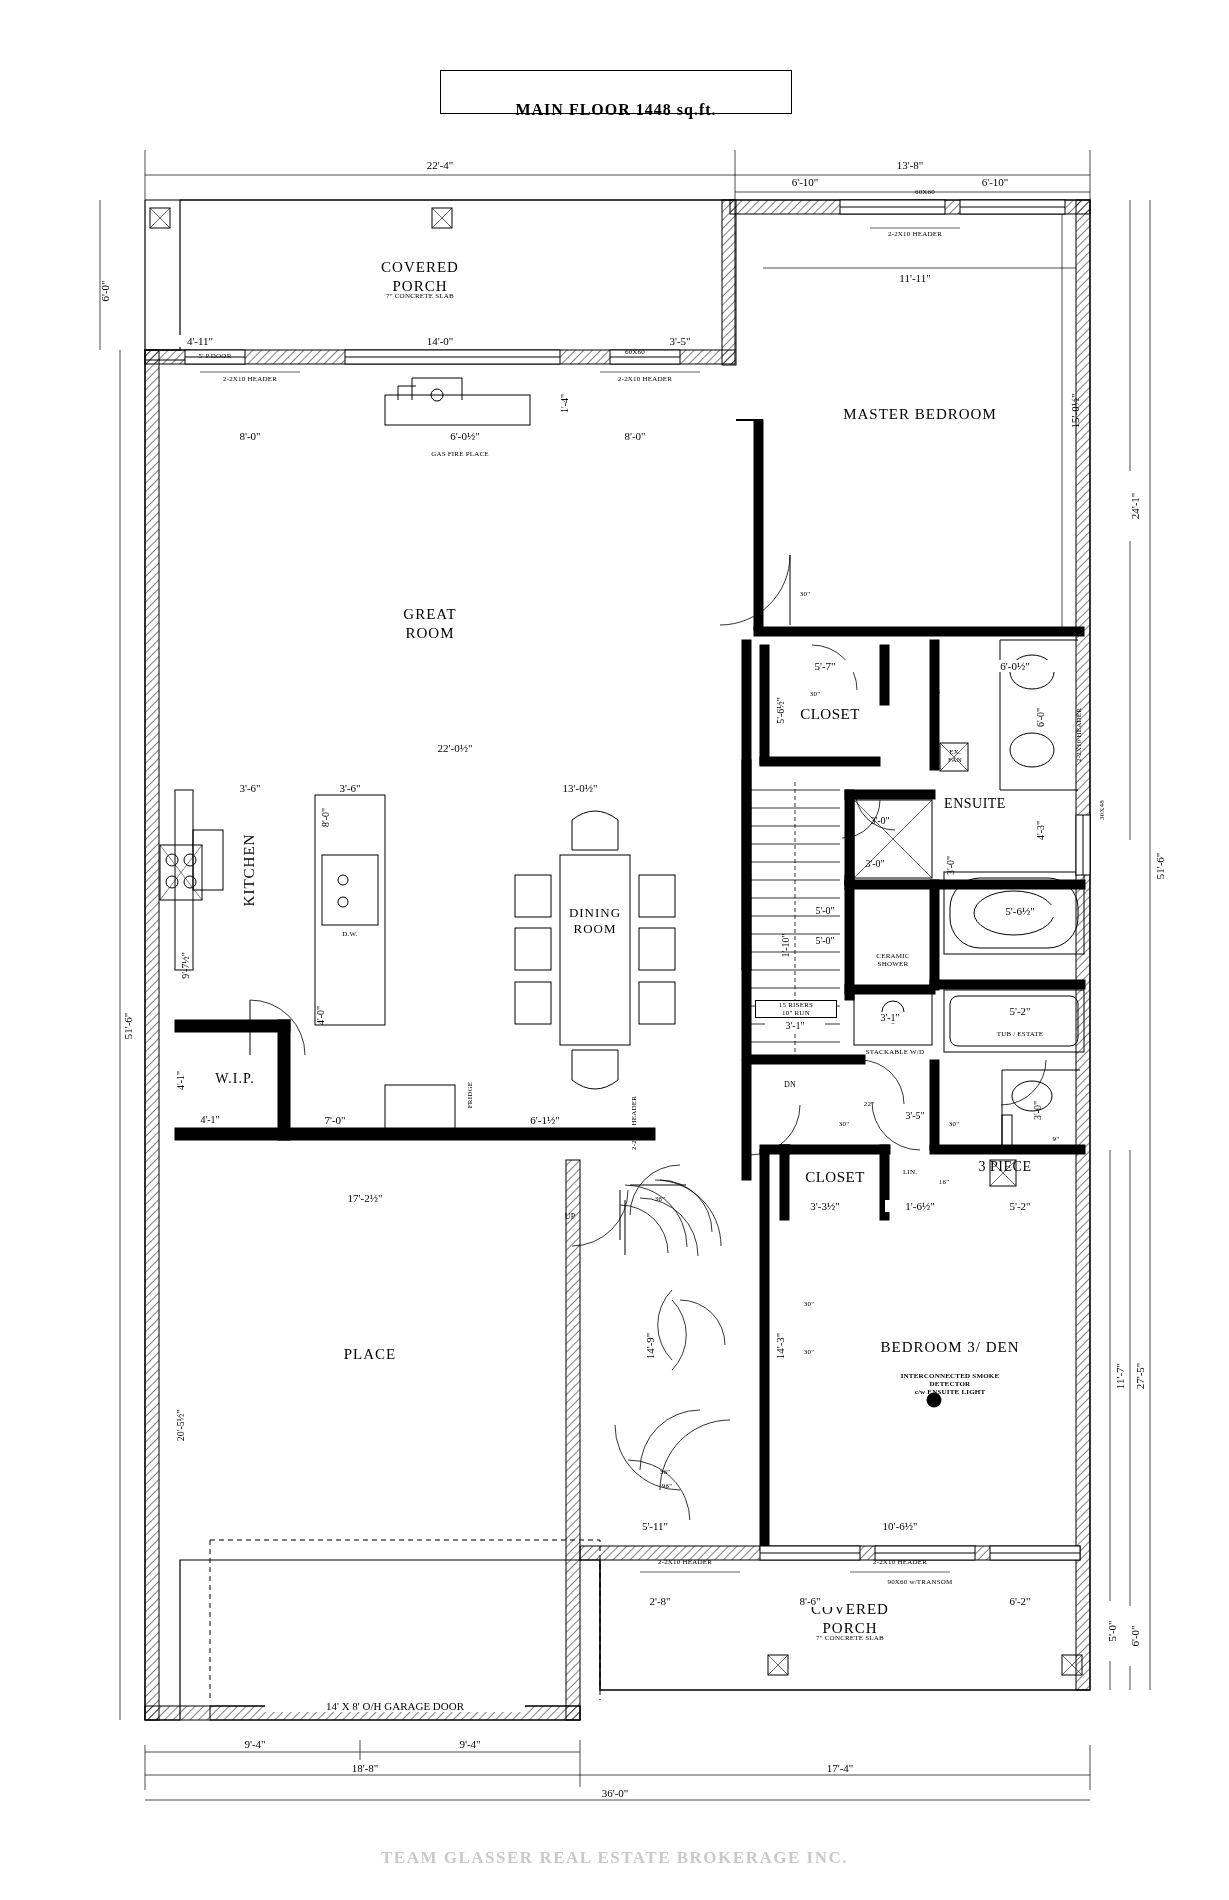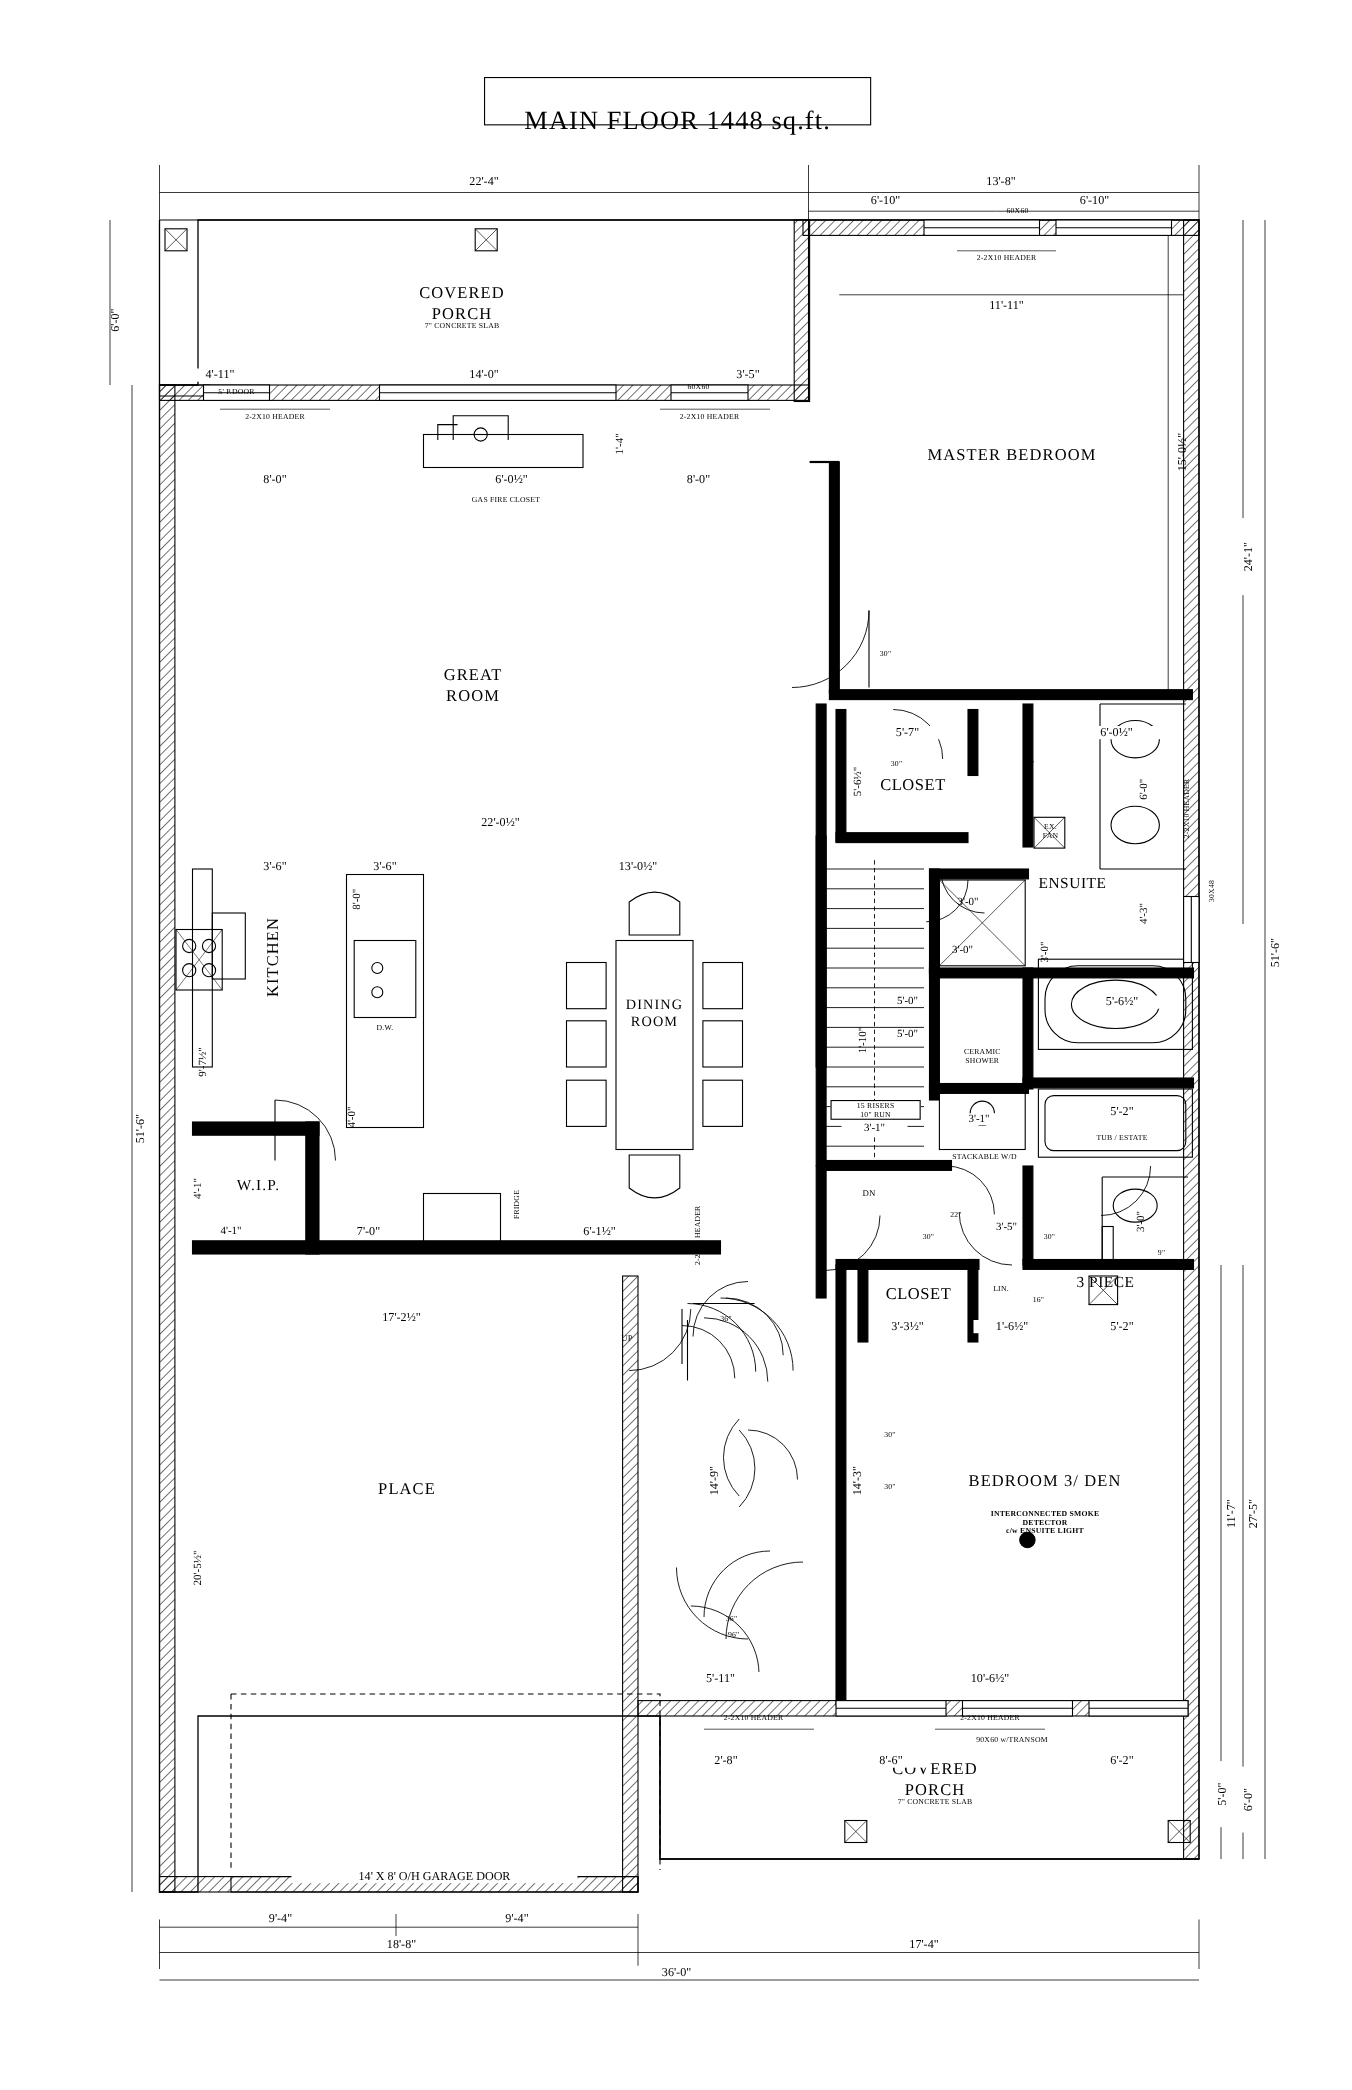--- a/index.html
+++ b/index.html
@@ -1,21 +1,21 @@
 <!DOCTYPE html>
 <html><head>
 <meta charset="utf-8">
 <style>
   html,body{margin:0;padding:0;background:#ffffff;}
   body{width:1229px;height:1900px;position:relative;font-family:"Liberation Serif",serif;color:#000;}
   .plan{position:absolute;left:0;top:0;width:1229px;height:1900px;}
   .abs{position:absolute;}
   
   #title-box{left:440px;top:70px;width:350px;height:42px;border:1.5px solid #000;display:flex;align-items:center;justify-content:center;}
-  #title-box .t{font-size:24px;letter-spacing:1px;font-weight:400;margin-top:36px;}
+  #title-box .t{font-size:16px;letter-spacing:1px;font-weight:700;margin-top:36px;}
   .room-label{position:absolute;text-align:center;font-size:15px;letter-spacing:1px;line-height:1.25;}
   .room-label.small{font-size:15px;letter-spacing:0.5px;}
   .tiny{position:absolute;font-size:8px;letter-spacing:0.2px;text-align:center;line-height:1.2;}
   .tiny7{position:absolute;font-size:7px;letter-spacing:0.2px;text-align:center;line-height:1.15;}
   .dim{position:absolute;font-size:11px;text-align:center;white-space:nowrap;}
   .dimv{position:absolute;font-size:11px;white-space:nowrap;transform-origin:center center;}
   .rot90{transform:rotate(-90deg);transform-origin:left top;}
   .watermark{position:absolute;left:0;right:0;bottom:32px;text-align:center;font-size:17px;letter-spacing:1.5px;color:#c9c9c9;font-weight:bold;}
   svg{position:absolute;left:0;top:0;overflow:visible;}
 </style>
@@ -339,21 +339,21 @@
   <div class="dimv" style="left:1100px;top:1370px;transform:rotate(-90deg);width:80px;text-align:center;background:#fff;">27'-5"</div>
   <div class="dimv" style="left:1080px;top:1370px;transform:rotate(-90deg);width:80px;text-align:center;background:#fff;">11'-7"</div>
   <div class="dimv" style="left:1082px;top:1625px;transform:rotate(-90deg);width:60px;text-align:center;background:#fff;">5'-0"</div>
   <div class="dimv" style="left:1105px;top:1630px;transform:rotate(-90deg);width:60px;text-align:center;background:#fff;">6'-0"</div>
   <div class="dimv" style="left:88px;top:1020px;transform:rotate(-90deg);width:80px;text-align:center;background:#fff;">51'-6"</div>
 
   <div class="dim" style="left:215px;top:430px;width:70px;background:#fff;">8'-0"</div>
   <div class="dim" style="left:425px;top:430px;width:80px;background:#fff;">6'-0½"</div>
   <div class="dim" style="left:600px;top:430px;width:70px;background:#fff;">8'-0"</div>
   <div class="dimv" style="left:540px;top:398px;transform:rotate(-90deg);width:48px;text-align:center;font-size:10px;">1'-4"</div>
-  <div class="tiny7" style="left:395px;top:450px;width:130px;">GAS FIRE CLOSET</div>
+  <div class="tiny7" style="left:395px;top:450px;width:130px;">GAS FIRE PLACE</div>
 
   <div class="room-label" style="left:350px;top:605px;width:160px;">
     <div>GREAT</div>
     <div>ROOM</div>
   </div>
   <div class="dim" style="left:400px;top:742px;width:110px;background:#fff;">22'-0½"</div>
 
   <div class="room-label rot90" style="left:240px;top:930px;width:120px;">KITCHEN</div>
   <div class="dim" style="left:215px;top:782px;width:70px;background:#fff;">3'-6"</div>
   <div class="dim" style="left:315px;top:782px;width:70px;background:#fff;">3'-6"</div>
@@ -467,13 +467,14 @@
   <div class="dim" style="left:625px;top:1595px;width:70px;background:#fff;">2'-8"</div>
   <div class="dim" style="left:775px;top:1595px;width:70px;background:#fff;">8'-6"</div>
   <div class="dim" style="left:985px;top:1595px;width:70px;background:#fff;">6'-2"</div>
 
   <div class="dim" style="left:215px;top:1738px;width:80px;background:#fff;">9'-4"</div>
   <div class="dim" style="left:430px;top:1738px;width:80px;background:#fff;">9'-4"</div>
   <div class="dim" style="left:320px;top:1762px;width:90px;background:#fff;">18'-8"</div>
   <div class="dim" style="left:795px;top:1762px;width:90px;background:#fff;">17'-4"</div>
   <div class="dim" style="left:570px;top:1787px;width:90px;background:#fff;">36'-0"</div>
 
+  <div class="watermark">TEAM GLASSER REAL ESTATE BROKERAGE INC.</div>
 </div>
 
 </body></html>

